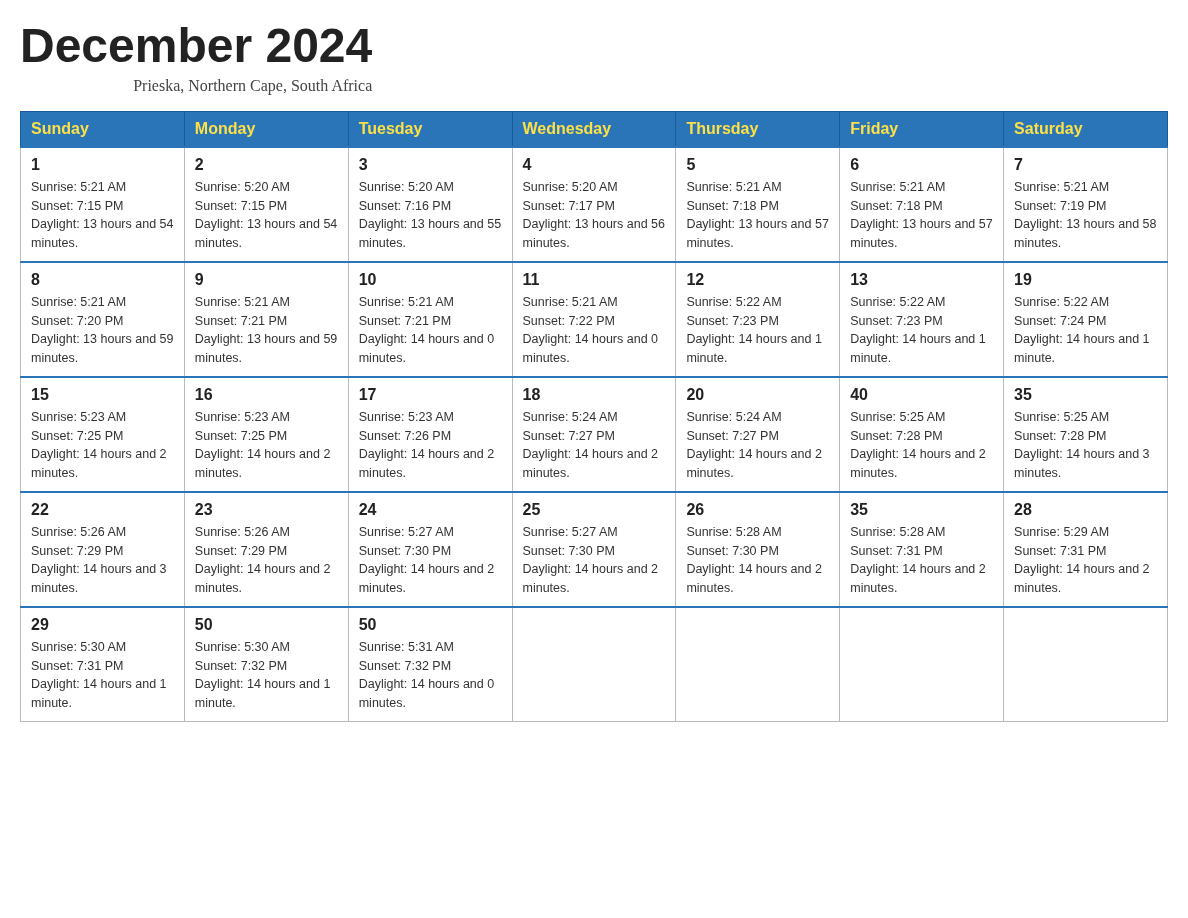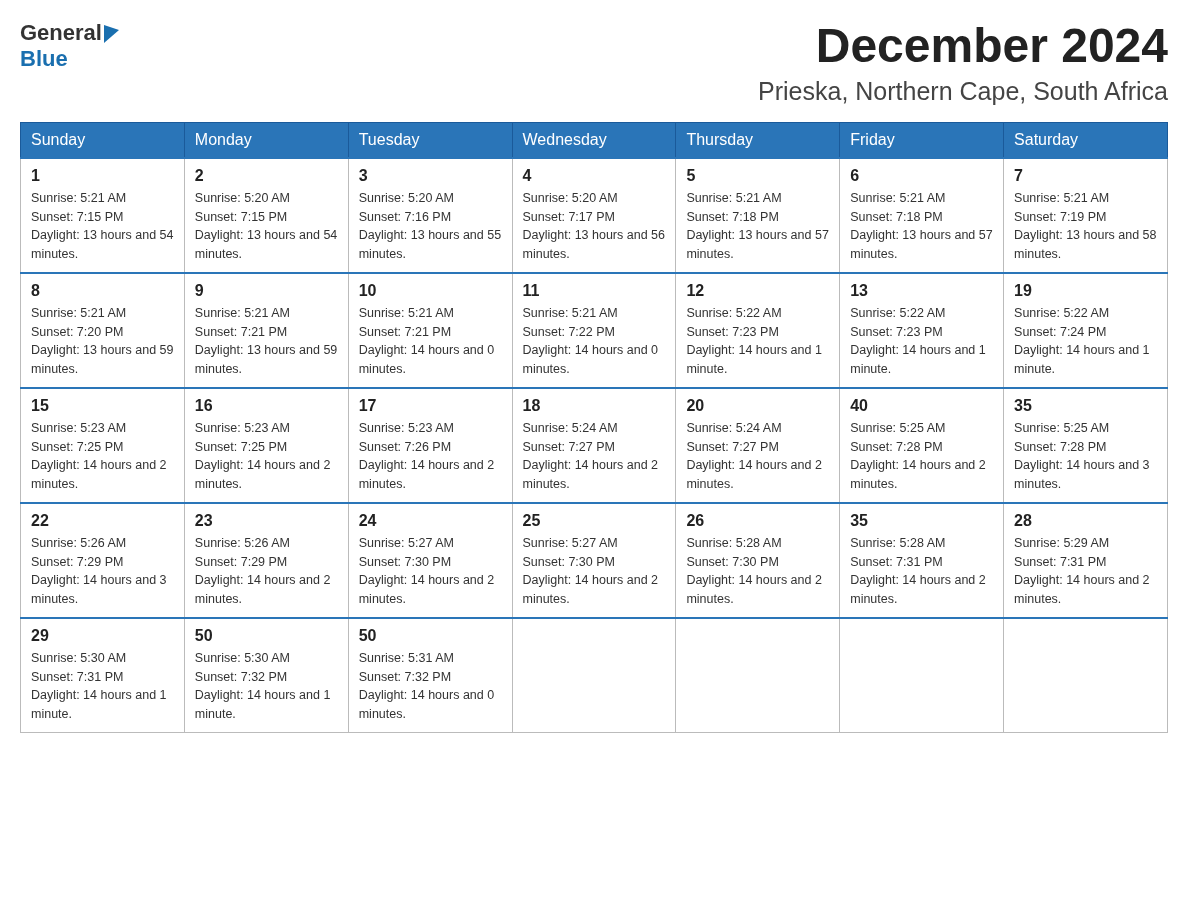--- a/index.html
+++ b/index.html
@@ -29,34 +29,35 @@
     .title-section {
       text-align: right;
     }
     .calendar-title {
       font-size: 48px;
       font-weight: bold;
       color: #222;
       line-height: 1.1;
     }
     .calendar-subtitle {
-      font-size: 25px;
+      font-size: 16px;
       color: #444;
       margin-top: 4px;
+      font-family: Liberation Serif, serif;
     }
     table {
       width: 100%;
       border-collapse: collapse;
       table-layout: fixed;
     }
     th {
       background-color: #2a75b8;
-      color: #ffffff;
+      color: #fde047;
       font-size: 16px;
-      font-weight: normal;
+      font-weight: bold;
       padding: 8px 10px;
       text-align: left;
       border: 1px solid #1a5a9a;
     }
     td {
       vertical-align: top;
       padding: 8px 10px;
       border: 1px solid #bbb;
       border-top: 2px solid #2a75b8;
       font-size: 13px;
@@ -98,27 +99,20 @@
       border-left: 15px solid #1a6faf;
       transform: skewY(-15deg);
       margin-left: 2px;
       margin-top: -2px;
     }
   </style>
 </head>
 <body>
 
 <div class="header">
-  <div class="logo-wrapper">
-    <div class="logo-line1">
-      <span class="logo-text-general">General</span>
-      <span class="logo-arrow"></span>
-    </div>
-    <span class="logo-text-blue">Blue</span>
-  </div>
   <div class="title-section">
     <div class="calendar-title">December 2024</div>
     <div class="calendar-subtitle">Prieska, Northern Cape, South Africa</div>
   </div>
 </div>
 
 <table>
   <thead>
     <tr>
     <th>Sunday</th>

